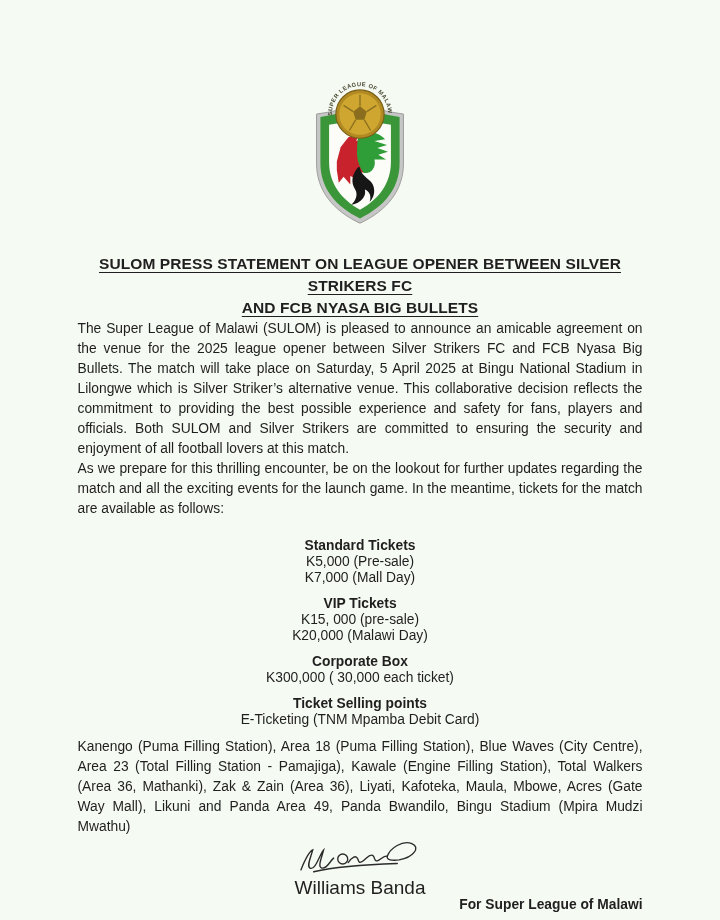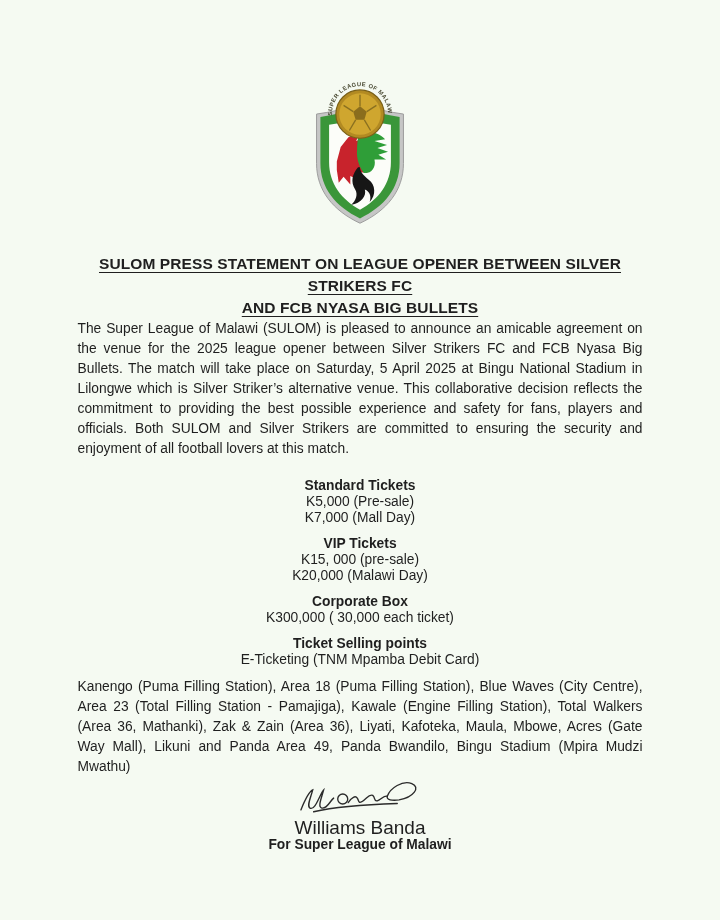--- a/index.html
+++ b/index.html
@@ -57,20 +57,21 @@
   }
   .sig-scribble { display: block; margin: 0 auto; }
   .sig-name {
     font-size: 19px;
     line-height: 17px;
   }
   .sig-org {
     font-size: 13.8px;
     font-weight: bold;
     line-height: 18px;
+    text-align: right;
   }
   .arc-text {
     font-size: 6px;
     font-weight: bold;
     letter-spacing: 0.5px;
     fill: #4a4a33;
   }
 </style>
 </head>
 <body>
@@ -115,20 +116,21 @@
   </div>
 
   <div class="content">
 
     <h1 class="title">
       <span>SULOM PRESS STATEMENT ON LEAGUE OPENER BETWEEN SILVER STRIKERS FC</span>
       <span>AND FCB NYASA BIG BULLETS</span>
     </h1>
 
     <p class="body-par par-venue">The Super League of Malawi (SULOM) is pleased to announce an amicable agreement on the venue for the 2025 league opener between Silver Strikers FC and FCB Nyasa Big Bullets. The match will take place on Saturday, 5 April 2025 at Bingu National Stadium in Lilongwe which is Silver Striker’s alternative venue. This collaborative decision reflects the commitment to providing the best possible experience and safety for fans, players and officials.  Both SULOM and Silver Strikers are committed to ensuring the security and enjoyment of all football lovers at this match.</p>
+    <p class="body-par par-updates">As we prepare for this thrilling encounter, be on the lookout for further updates regarding the match and all the exciting events for the launch game. In the meantime, tickets for the match are available as follows:</p>
 
     <div class="tickets">
       <div class="ticket-group">
         <div class="ticket-heading">Standard Tickets</div>
         <div class="ticket-line">K5,000 (Pre-sale)</div>
         <div class="ticket-line">K7,000 (Mall Day)</div>
       </div>
       <div class="ticket-group">
         <div class="ticket-heading">VIP Tickets</div>
         <div class="ticket-line">K15, 000 (pre-sale)</div>

